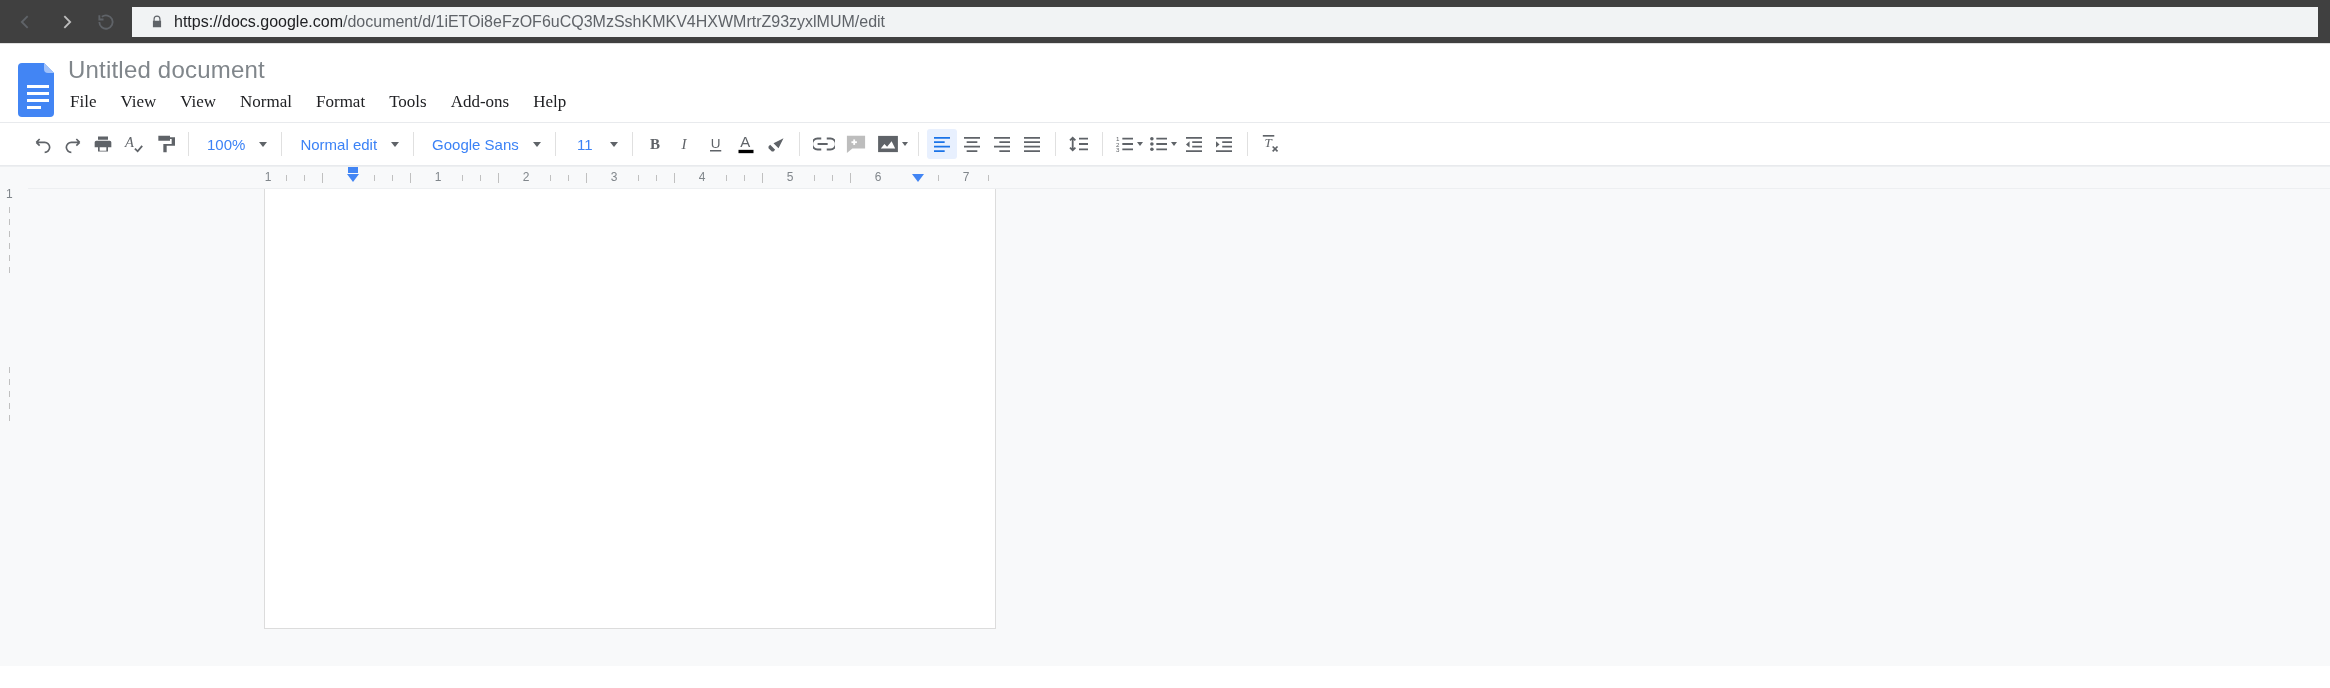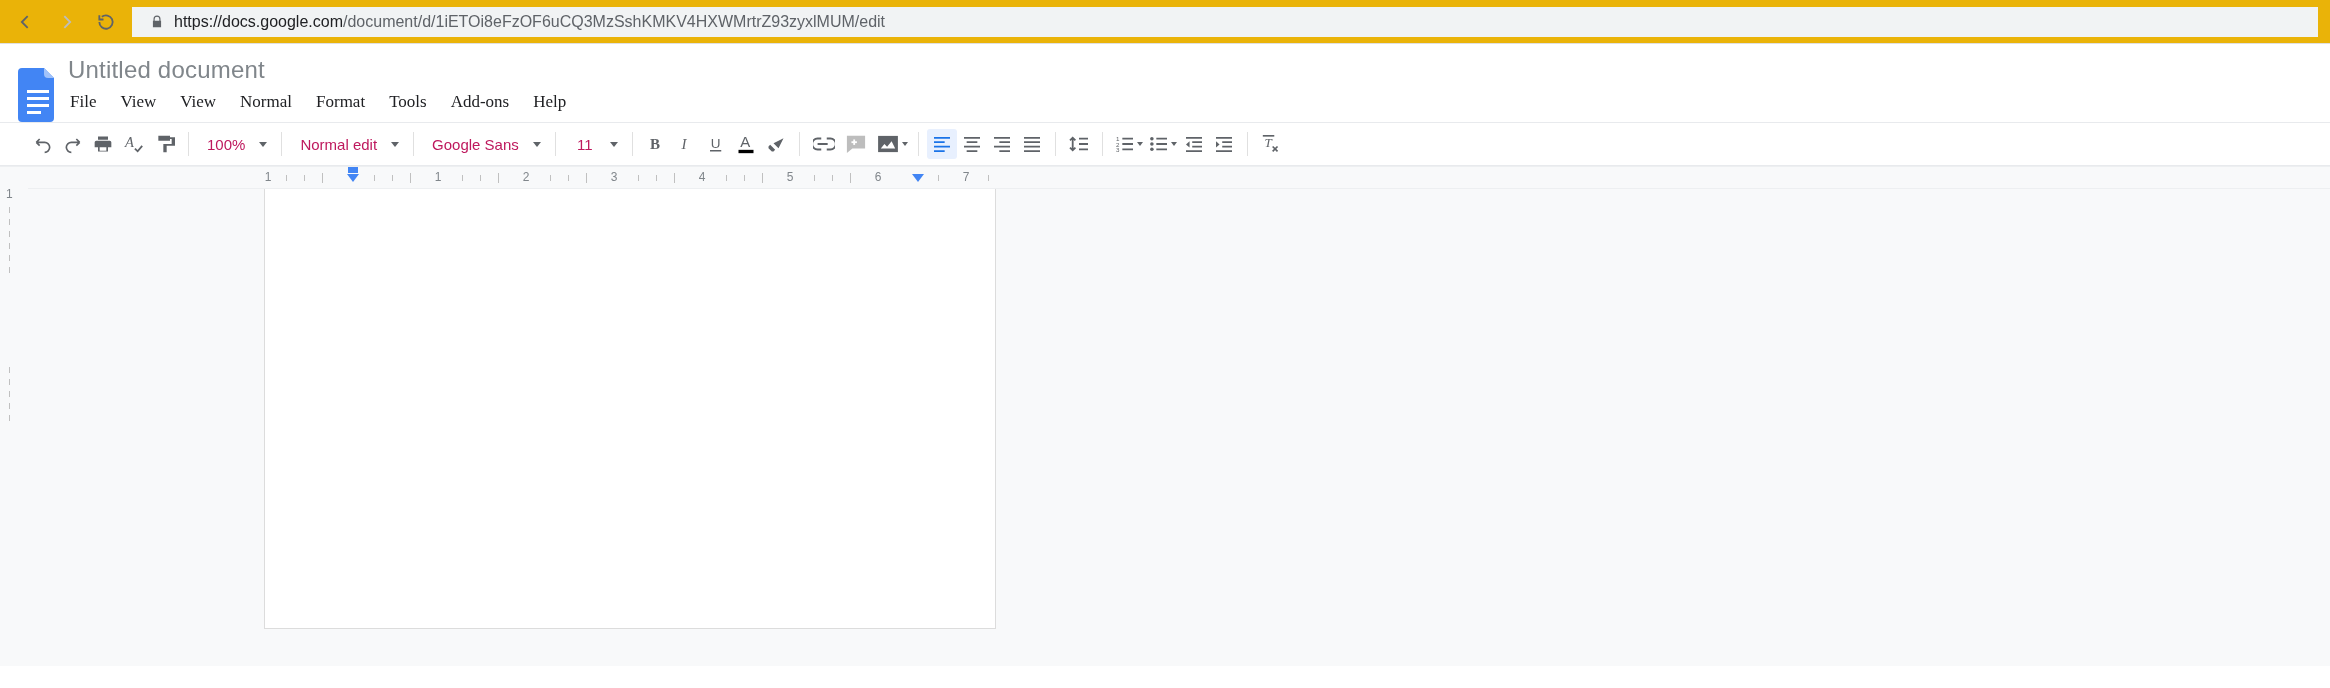--- a/index.html
+++ b/index.html
@@ -1,38 +1,38 @@
 <!DOCTYPE html>
 <html><head>
 <meta charset="utf-8">
 <style>
   * { box-sizing: border-box; margin: 0; padding: 0; }
   body { font-family: Arial, sans-serif; background: #fff; color: #202124; width: 100%; overflow-x: hidden; }
   
   
-  .browser-bar { display: flex; align-items: center; height: 44px; background: #eab308; border-bottom: 1px solid #e0e0e0; padding: 0 12px; gap: 12px; }
+  .browser-bar { display: flex; align-items: center; height: 44px; background: #404040; border-bottom: 1px solid #e0e0e0; padding: 0 12px; gap: 12px; }
   .nav-btn { display:flex; align-items:center; justify-content:center; width:28px; height:28px; color:#5f6368; cursor:pointer; }
   .nav-btn.disabled { color:#bdbdbd; }
   .url-bar { flex:1; display:flex; align-items:center; background:#f1f3f4; height:30px; padding-left:18px; gap:10px; font-size:16px; color:#5f6368; }
   .url-secure { flex:1; white-space:nowrap; overflow:hidden; text-overflow:ellipsis; }
   .url-black { color:#202124; }
   
   
-  .header { display:flex; align-items:flex-end; padding: 8px 10px 0 10px; background:#fff; }
+  .header { display:flex; align-items:center; padding: 8px 10px 0 10px; background:#fff; }
   .docs-logo { width:40px; height:54px; margin: 6px 8px 0 8px; position:relative; }
   .title-area { display:flex; flex-direction:column; }
   .doc-title { font-size: 24px; color:#80868b; padding: 4px 0 0 2px; font-weight:400; letter-spacing:0.2px; }
   .menu-bar { display:flex; gap:24px; padding: 8px 0 10px 4px; font-size:17px; color:#202124; }
   .menu-item { cursor:pointer;font-family:Liberation Serif, serif; }
   
   
   .toolbar { display:flex; align-items:center; height:44px; border-top:1px solid #e8eaed; border-bottom:1px solid #e8eaed; padding: 0 10px 0 28px; background:#fff; gap:0; }
   .tb-btn { display:flex; align-items:center; justify-content:center; min-width:30px; height:30px; padding:0 5px; color:#5f6368; cursor:pointer; border-radius:3px; }
   .tb-btn.active { background:#e8f0fe; color:#1a73e8; }
-  .tb-drop { display:flex; align-items:center; height:30px; padding:0 6px 0 10px; color:#be185d; cursor:pointer; font-size:15px; gap:8px; }
+  .tb-drop { display:flex; align-items:center; height:30px; padding:0 6px 0 10px; color:#3b82f6; cursor:pointer; font-size:15px; gap:8px; }
   .tb-sep { width:1px; height:24px; background:#e0e0e0; margin:0 8px; }
   .chev { width:0; height:0; border-left:4px solid transparent; border-right:4px solid transparent; border-top:5px solid #5f6368; margin-left:6px; }
   .small-chev { width:0; height:0; border-left:3px solid transparent; border-right:3px solid transparent; border-top:4px solid #5f6368; margin-left:3px; }
   
   
   .canvas-area { display:flex; background:#f8f9fa; min-height:500px; border-top:1px solid #edeff1; }
   .vruler { width:28px; background:#f8f9fa; position:relative; padding-top:20px; }
   .vruler-num { position:absolute; left:6px; font-size:12px; color:#80868b; }
   .vruler-tick { position:absolute; left:9px; width:1px; height:6px; background:#c0c0c0; }
   .main-col { flex:1; display:flex; flex-direction:column; }

